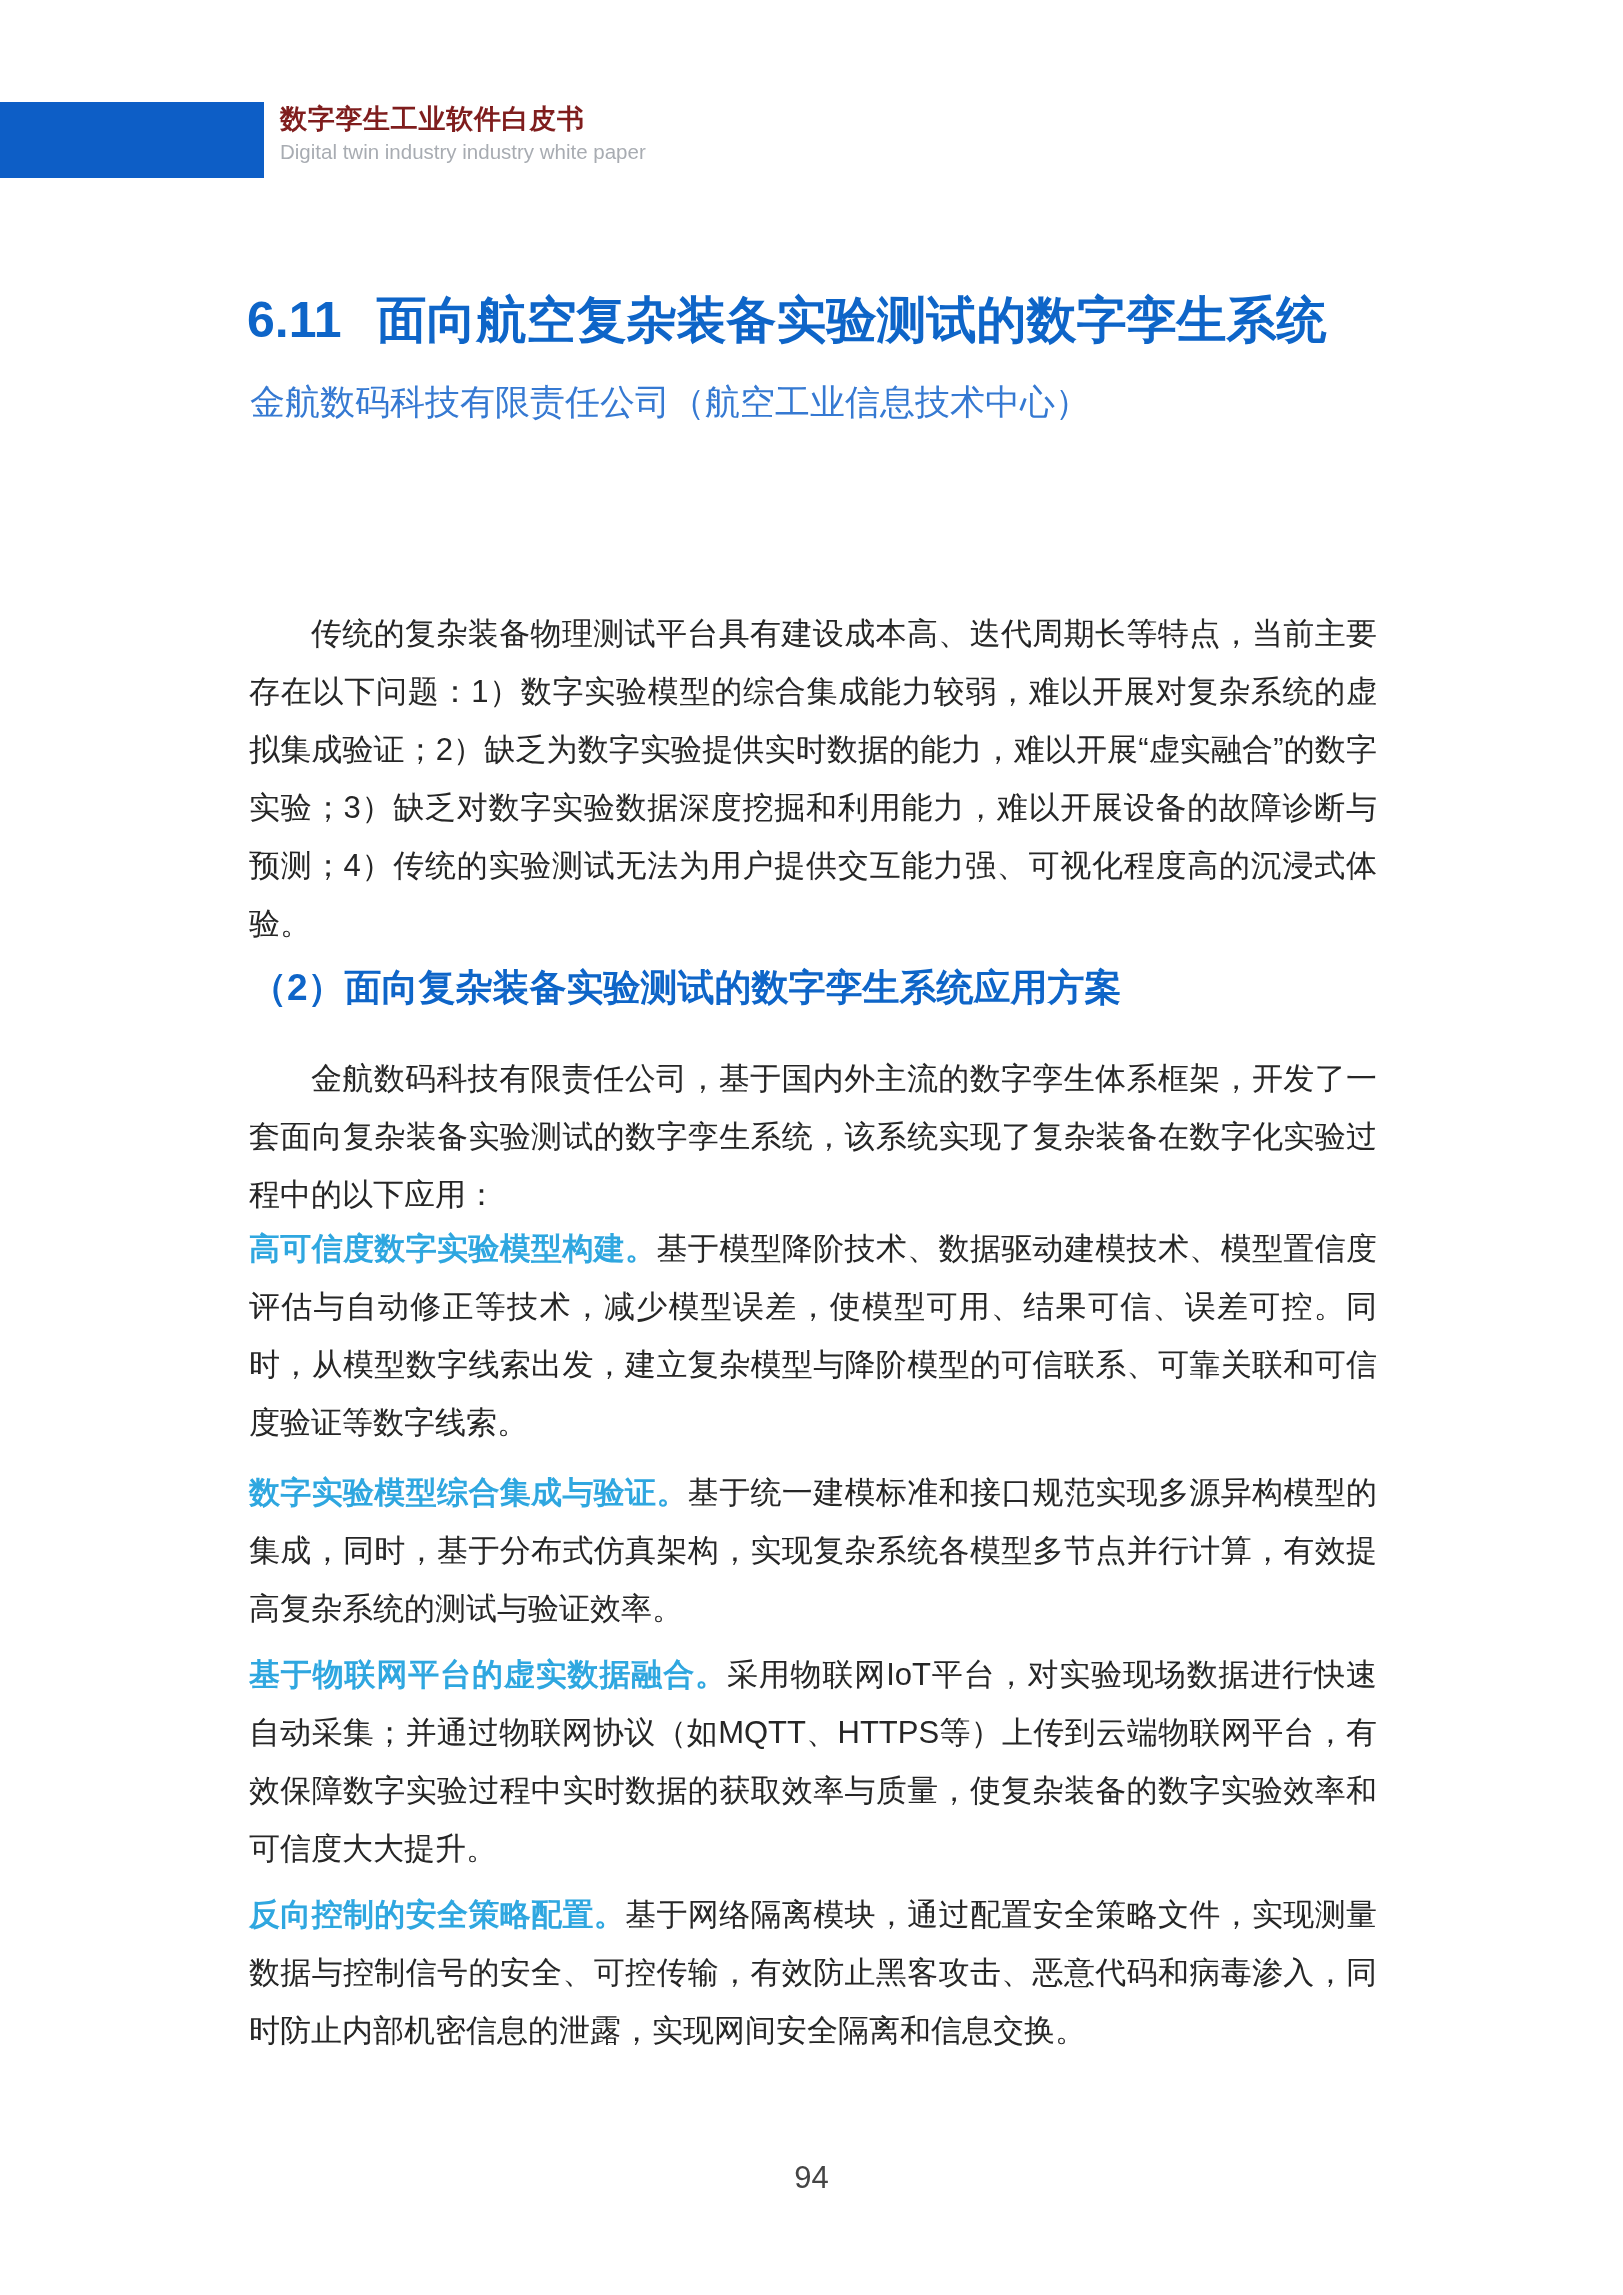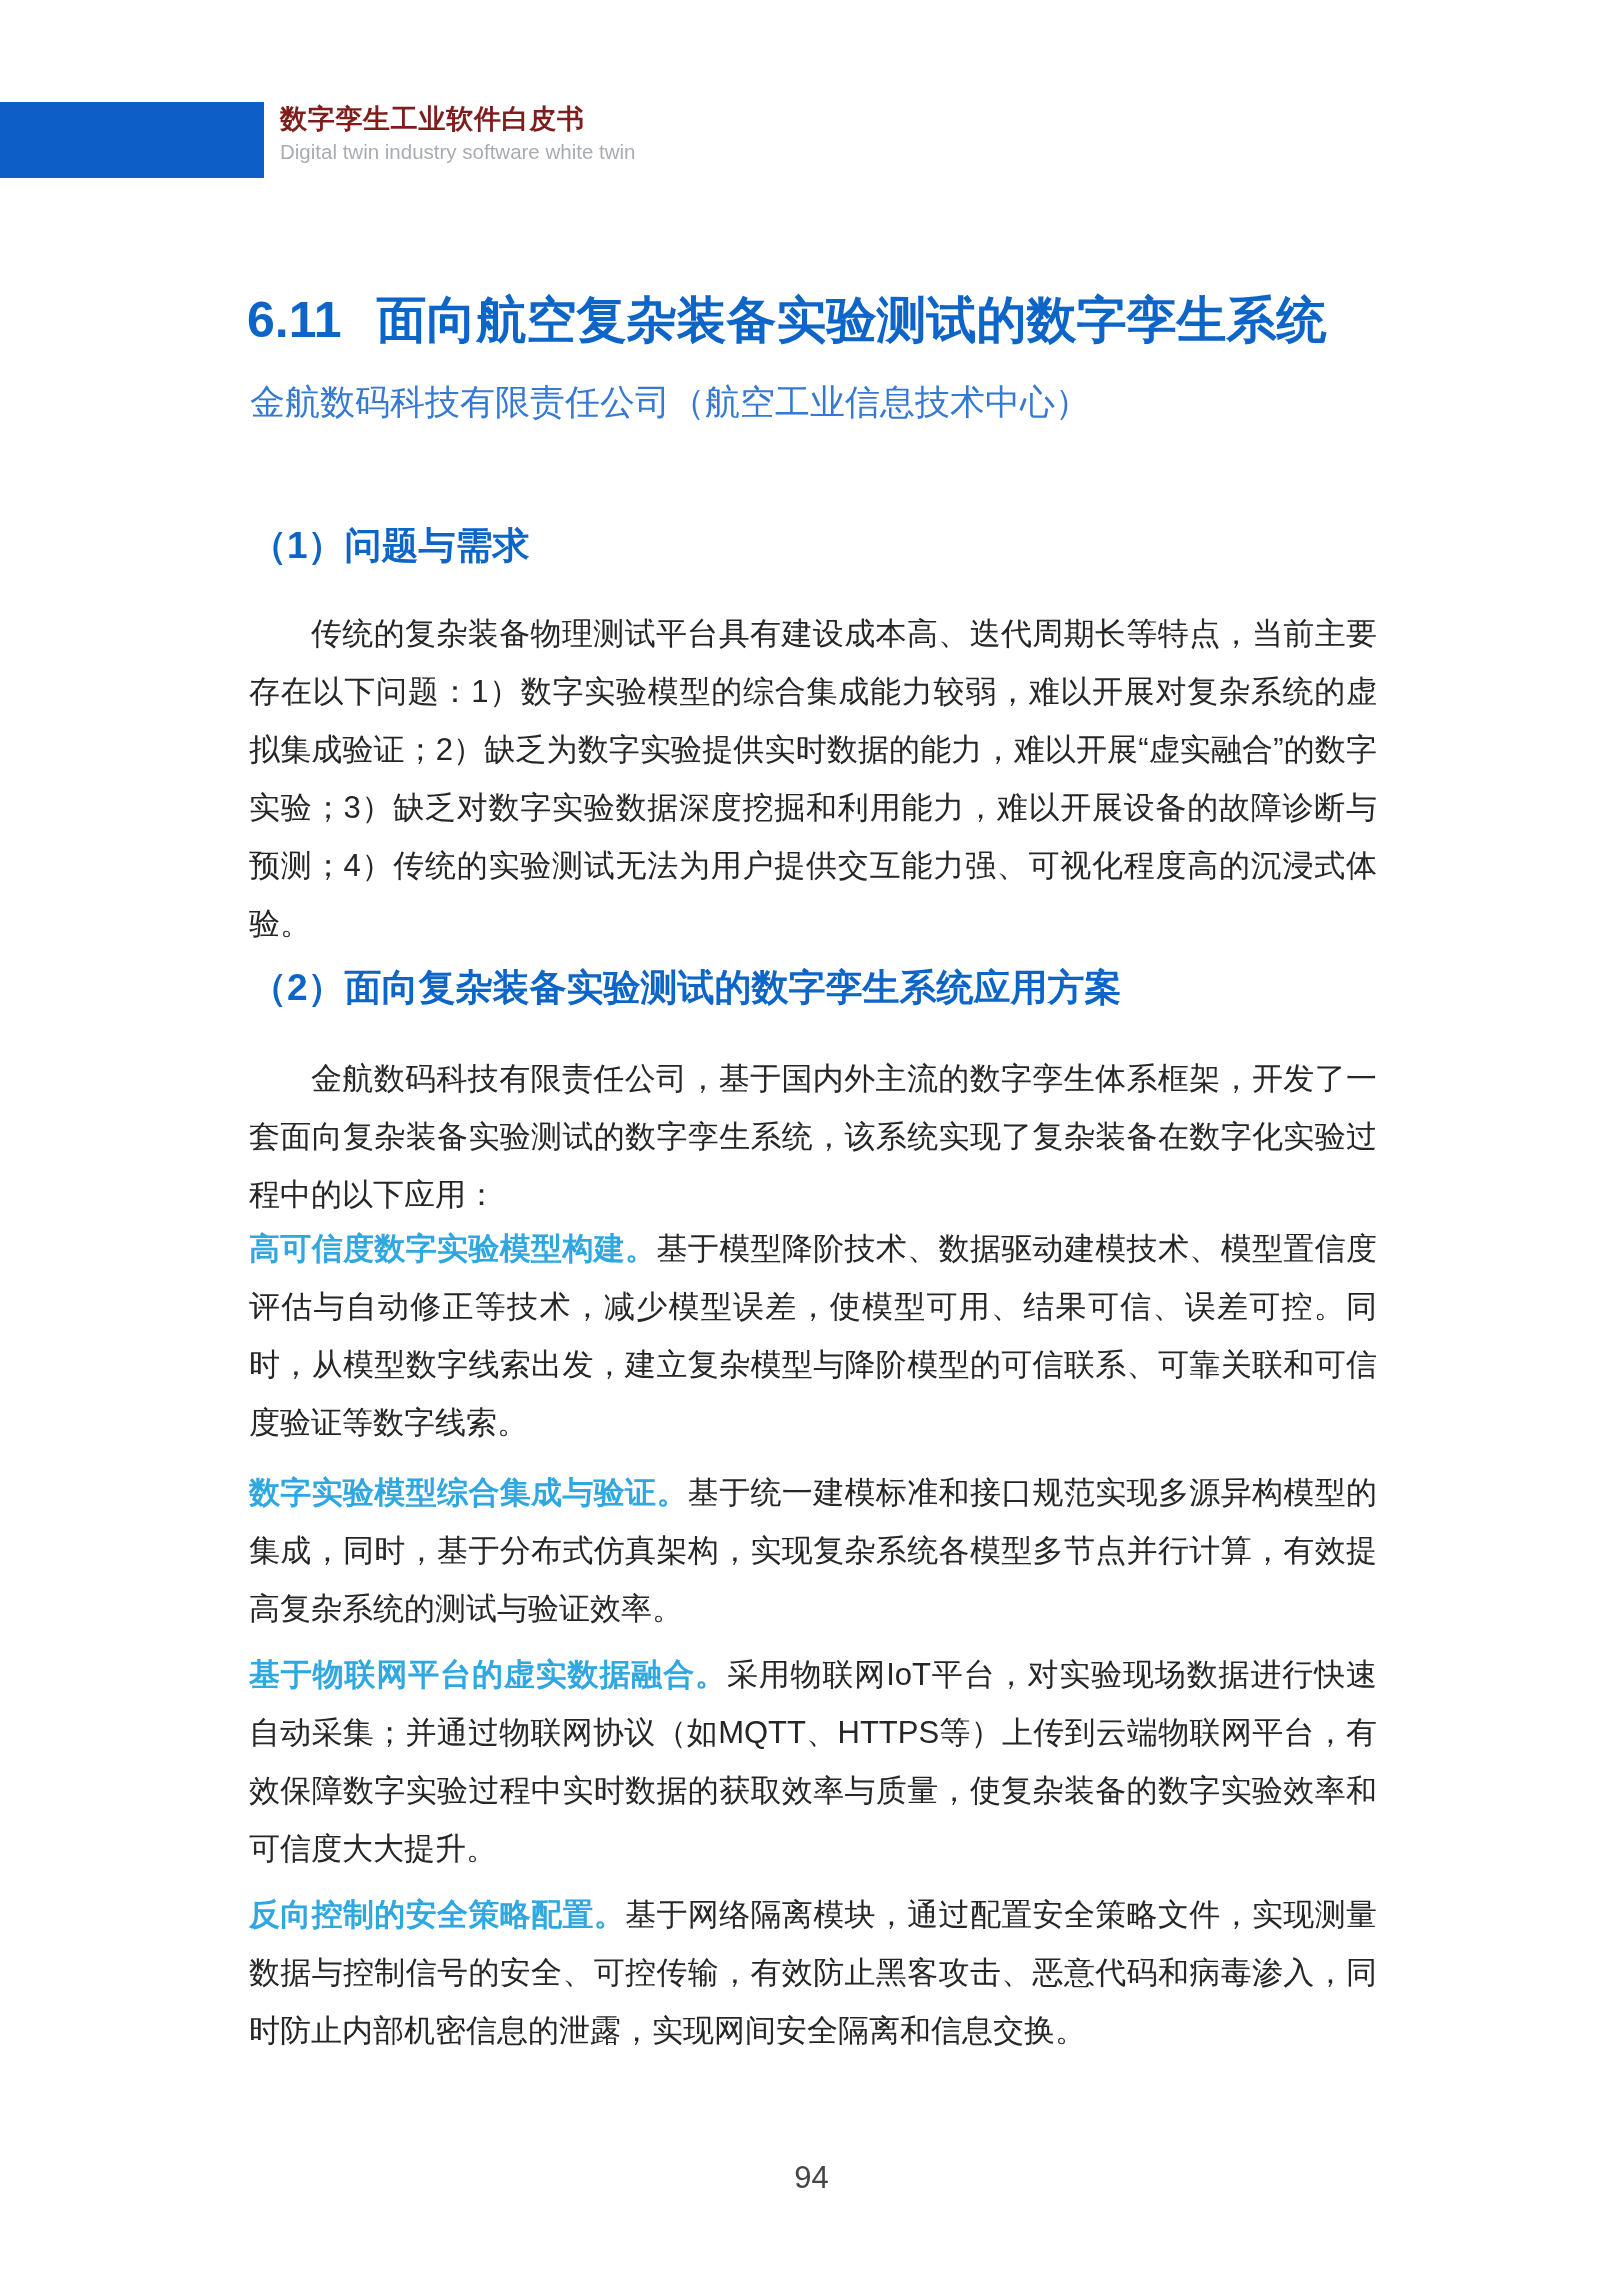--- a/index.html
+++ b/index.html
@@ -65,29 +65,28 @@
   }
 </style>
 </head>
 <body>
 
 <div class="page">
 
   <div class="header-bar"></div>
   <div class="header-text">
     <div class="header-title-cn">数字孪生工业软件白皮书</div>
-    <div class="header-title-en">Digital twin industry software white twin</div>
+    <div class="header-title-en">Digital twin industry industry white paper</div>
   </div>
 
   <div class="h1">
     <span class="h1-number">6.11</span><span>面向航空复杂装备实验测试的数字孪生系统</span>
   </div>
   <div class="h1-subtitle">金航数码科技有限责任公司（航空工业信息技术中心）</div>
 
-  <div class="sec-heading sec1-heading">（1）问题与需求</div>
   <p class="para indent para1">传统的复杂装备物理测试平台具有建设成本高、迭代周期长等特点，当前主要存在以下问题：1）数字实验模型的综合集成能力较弱，难以开展对复杂系统的虚拟集成验证；2）缺乏为数字实验提供实时数据的能力，难以开展“虚实融合”的数字实验；3）缺乏对数字实验数据深度挖掘和利用能力，难以开展设备的故障诊断与预测；4）传统的实验测试无法为用户提供交互能力强、可视化程度高的沉浸式体验。</p>
 
   <div class="sec-heading sec2-heading">（2）面向复杂装备实验测试的数字孪生系统应用方案</div>
   <p class="para indent para2">金航数码科技有限责任公司，基于国内外主流的数字孪生体系框架，开发了一套面向复杂装备实验测试的数字孪生系统，该系统实现了复杂装备在数字化实验过程中的以下应用：</p>
 
   <p class="para bullet1"><span class="lead">高可信度数字实验模型构建。</span><span>基于模型降阶技术、数据驱动建模技术、模型置信度评估与自动修正等技术，减少模型误差，使模型可用、结果可信、误差可控。同时，从模型数字线索出发，建立复杂模型与降阶模型的可信联系、可靠关联和可信度验证等数字线索。</span></p>
 
   <p class="para bullet2"><span class="lead">数字实验模型综合集成与验证。</span><span>基于统一建模标准和接口规范实现多源异构模型的集成，同时，基于分布式仿真架构，实现复杂系统各模型多节点并行计算，有效提高复杂系统的测试与验证效率。</span></p>
 
   <p class="para bullet3"><span class="lead">基于物联网平台的虚实数据融合。</span><span>采用物联网IoT平台，对实验现场数据进行快速自动采集；并通过物联网协议（如MQTT、HTTPS等）上传到云端物联网平台，有效保障数字实验过程中实时数据的获取效率与质量，使复杂装备的数字实验效率和可信度大大提升。</span></p>

